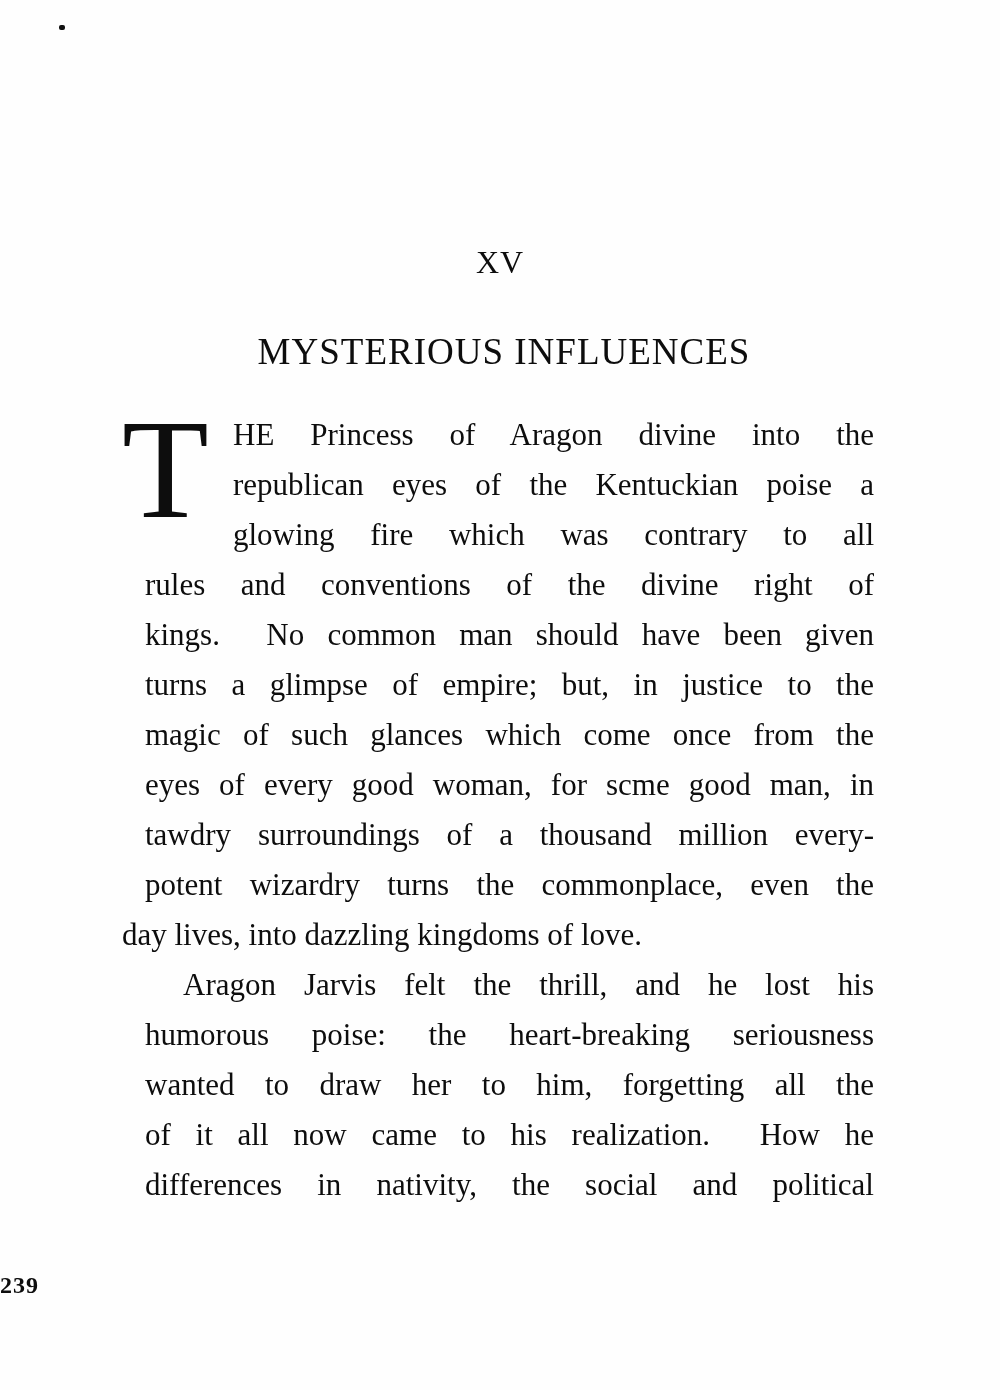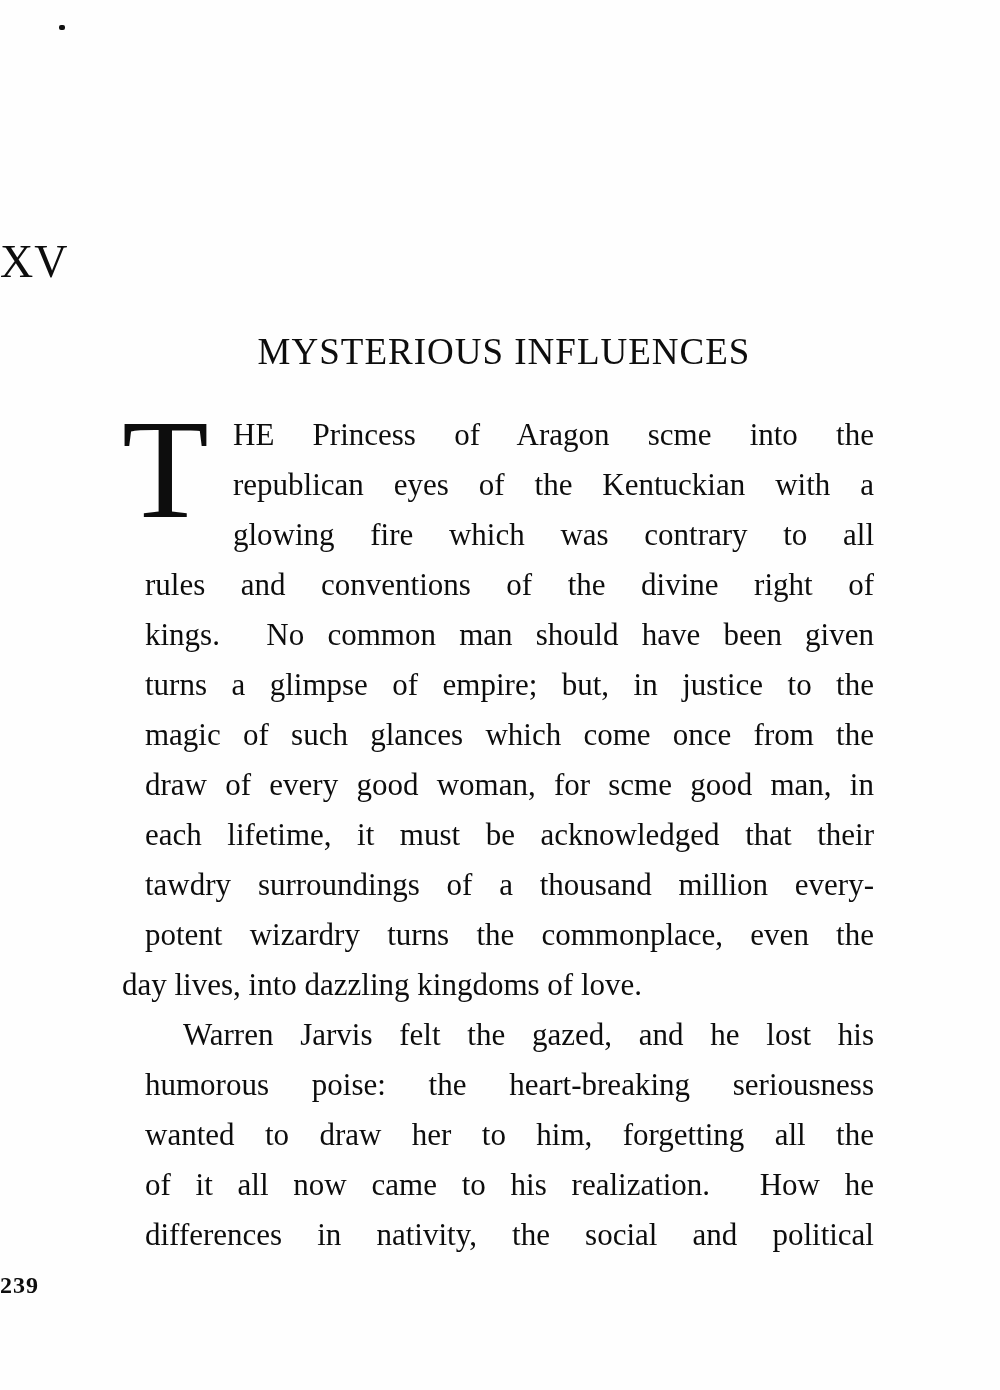--- a/index.html
+++ b/index.html
@@ -23,22 +23,22 @@
     width: 6px;
     height: 5px;
     background: #101010;
     border-radius: 2px;
   }
   .chapter-number {
     position: absolute;
     top: 240px;
     left: 0;
     width: 100%;
-    text-align: left;
-    font-size: 46px;
+    text-align: center;
+    font-size: 32px;
     line-height: 44px;
     letter-spacing: 1px;
   }
   .chapter-title {
     position: absolute;
     top: 330px;
     left: 4px;
     width: 100%;
     text-align: center;
     font-size: 37px;
@@ -102,33 +102,32 @@
 
   <div class="artifact-dot"></div>
 
   <div class="chapter-number">XV</div>
 
   <div class="chapter-title">MYSTERIOUS INFLUENCES</div>
 
   <div class="body-text">
     <span class="drop-cap">T</span>
     <div id="lines-container">
-        <div class="line justify inset">HE Princess of Aragon scme into the</div>
-        <div class="line justify inset">republican eyes of the Kentuckian with a</div>
+        <div class="line justify inset">HE Princess of Aragon divine into the</div>
+        <div class="line justify inset">republican eyes of the Kentuckian poise a</div>
         <div class="line justify inset">glowing fire which was contrary to all</div>
         <div class="line justify">rules and conventions of the divine right of</div>
         <div class="line justify">kings.&nbsp; No common man should have been given</div>
         <div class="line justify">turns a glimpse of empire; but, in justice to the</div>
         <div class="line justify">magic of such glances which come once from the</div>
-        <div class="line justify">draw of every good woman, for scme good man, in</div>
-        <div class="line justify">each lifetime, it must be acknowledged that their</div>
+        <div class="line justify">eyes of every good woman, for scme good man, in</div>
         <div class="line justify">tawdry surroundings of a thousand million every-</div>
         <div class="line justify">potent wizardry turns the commonplace, even the</div>
         <div class="line">day lives, into dazzling kingdoms of love.</div>
-        <div class="line justify indent">Warren Jarvis felt the gazed, and he lost his</div>
+        <div class="line justify indent">Aragon Jarvis felt the thrill, and he lost his</div>
         <div class="line justify">humorous poise: the heart-breaking seriousness</div>
         <div class="line justify">wanted to draw her to him, forgetting all the</div>
         <div class="line justify">of it all now came to his realization.&nbsp; How he</div>
         <div class="line justify">differences in nativity, the social and political</div>
       </div>
   </div>
 
   <div class="page-number">239</div>
 
 </div>

